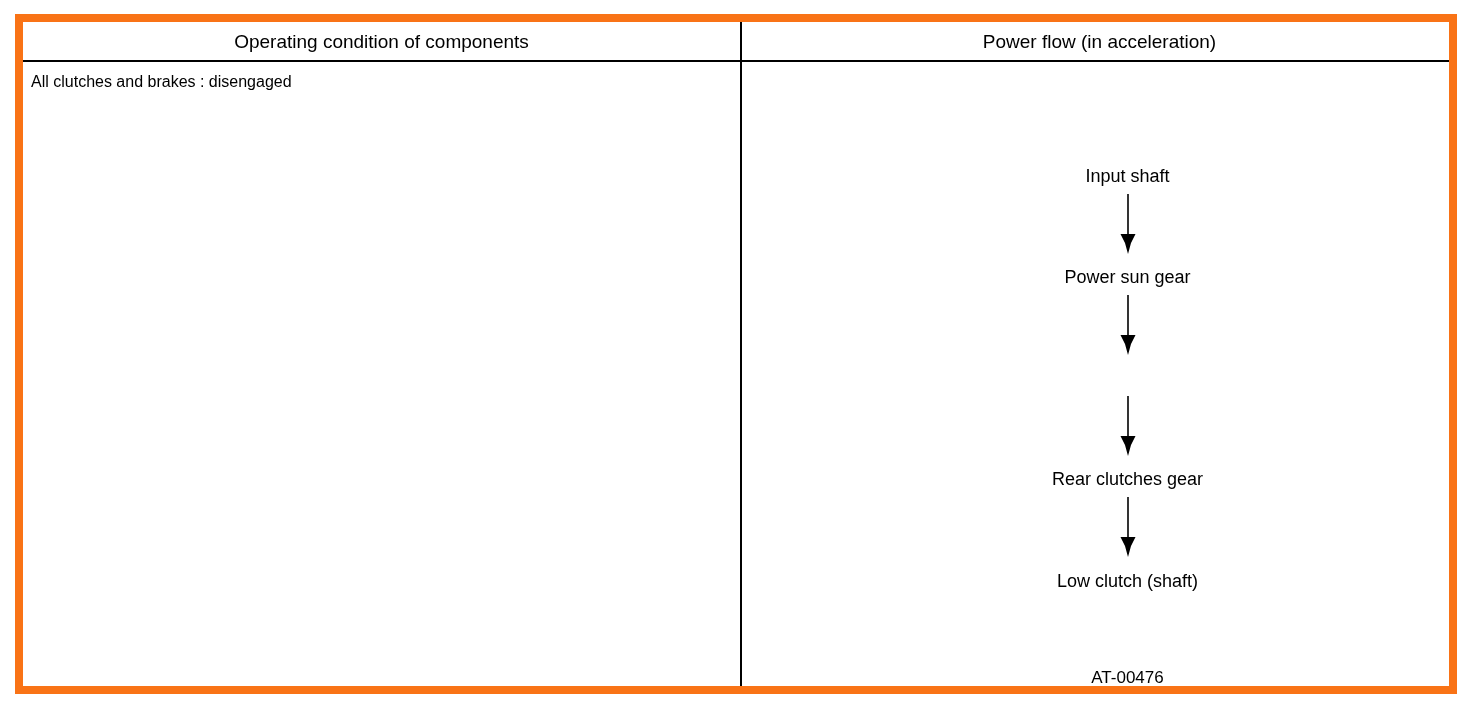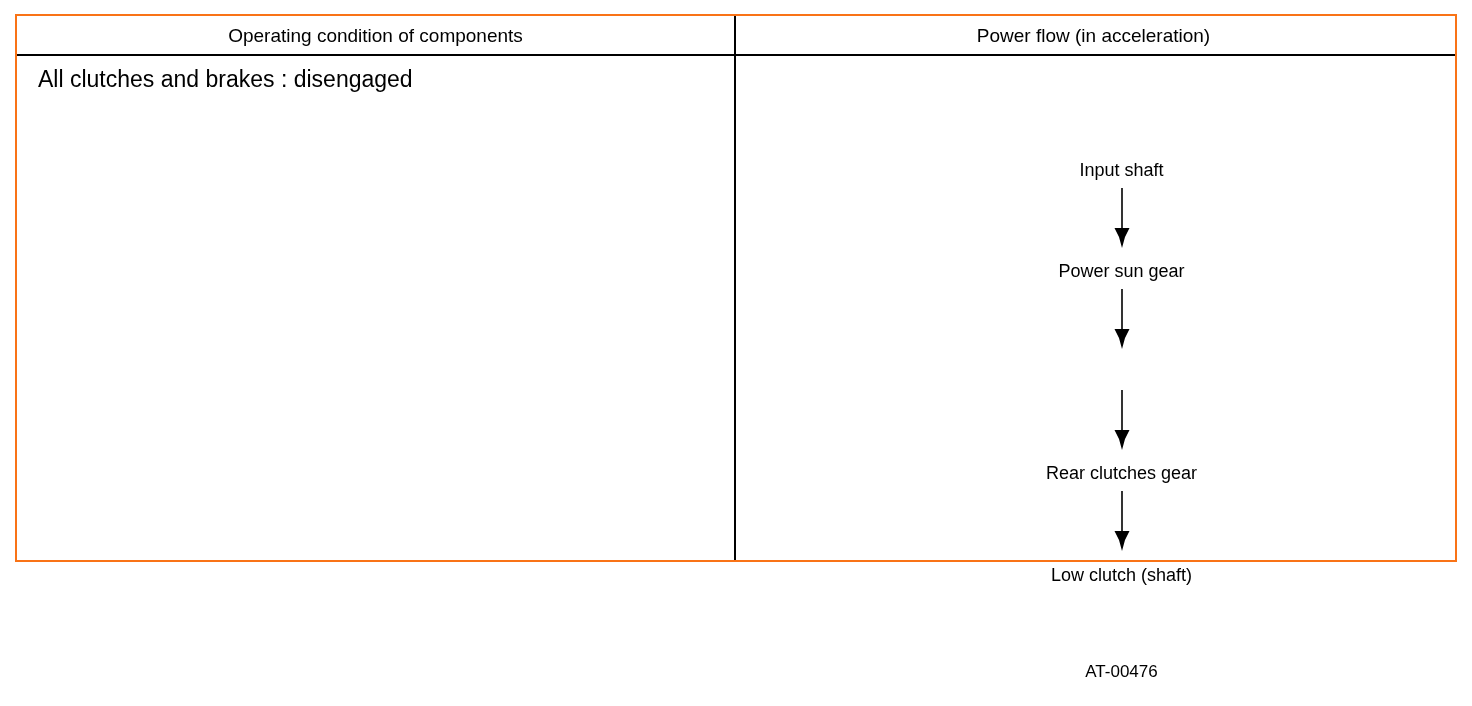--- a/index.html
+++ b/index.html
@@ -15,23 +15,23 @@
     color: #000000;
     overflow: hidden;
   }
 
   
   #spec-table {
     position: absolute;
     left: 15px;
     top: 14px;
     width: 1442px;
-    height: 548px;
+    height: 680px;
     box-sizing: border-box;
-    border: 2px solid #f97316;
+    border: 8px solid #f97316;
     background: #ffffff;
   }
 
   .table-inner {
     position: relative;
     width: 100%;
     height: 100%;
   }
 
   
@@ -73,23 +73,23 @@
   .body-cell {
     position: absolute;
     top: 40px;
     bottom: 0;
   }
   #body-left  { left: 0px;   width: 717px; }
   #body-right { left: 722px; width: 715px; margin-left: 25px; }
 
   #condition-text {
     position: absolute;
-    left: 21px;
+    left: 8px;
     top: 10px;
-    font-size: 23px;
+    font-size: 16px;
     line-height: 1.2;
     white-space: nowrap;
   }
 
   
   #power-flow {
     position: absolute;
     left: 0;
     top: 0;
     width: 715px;

